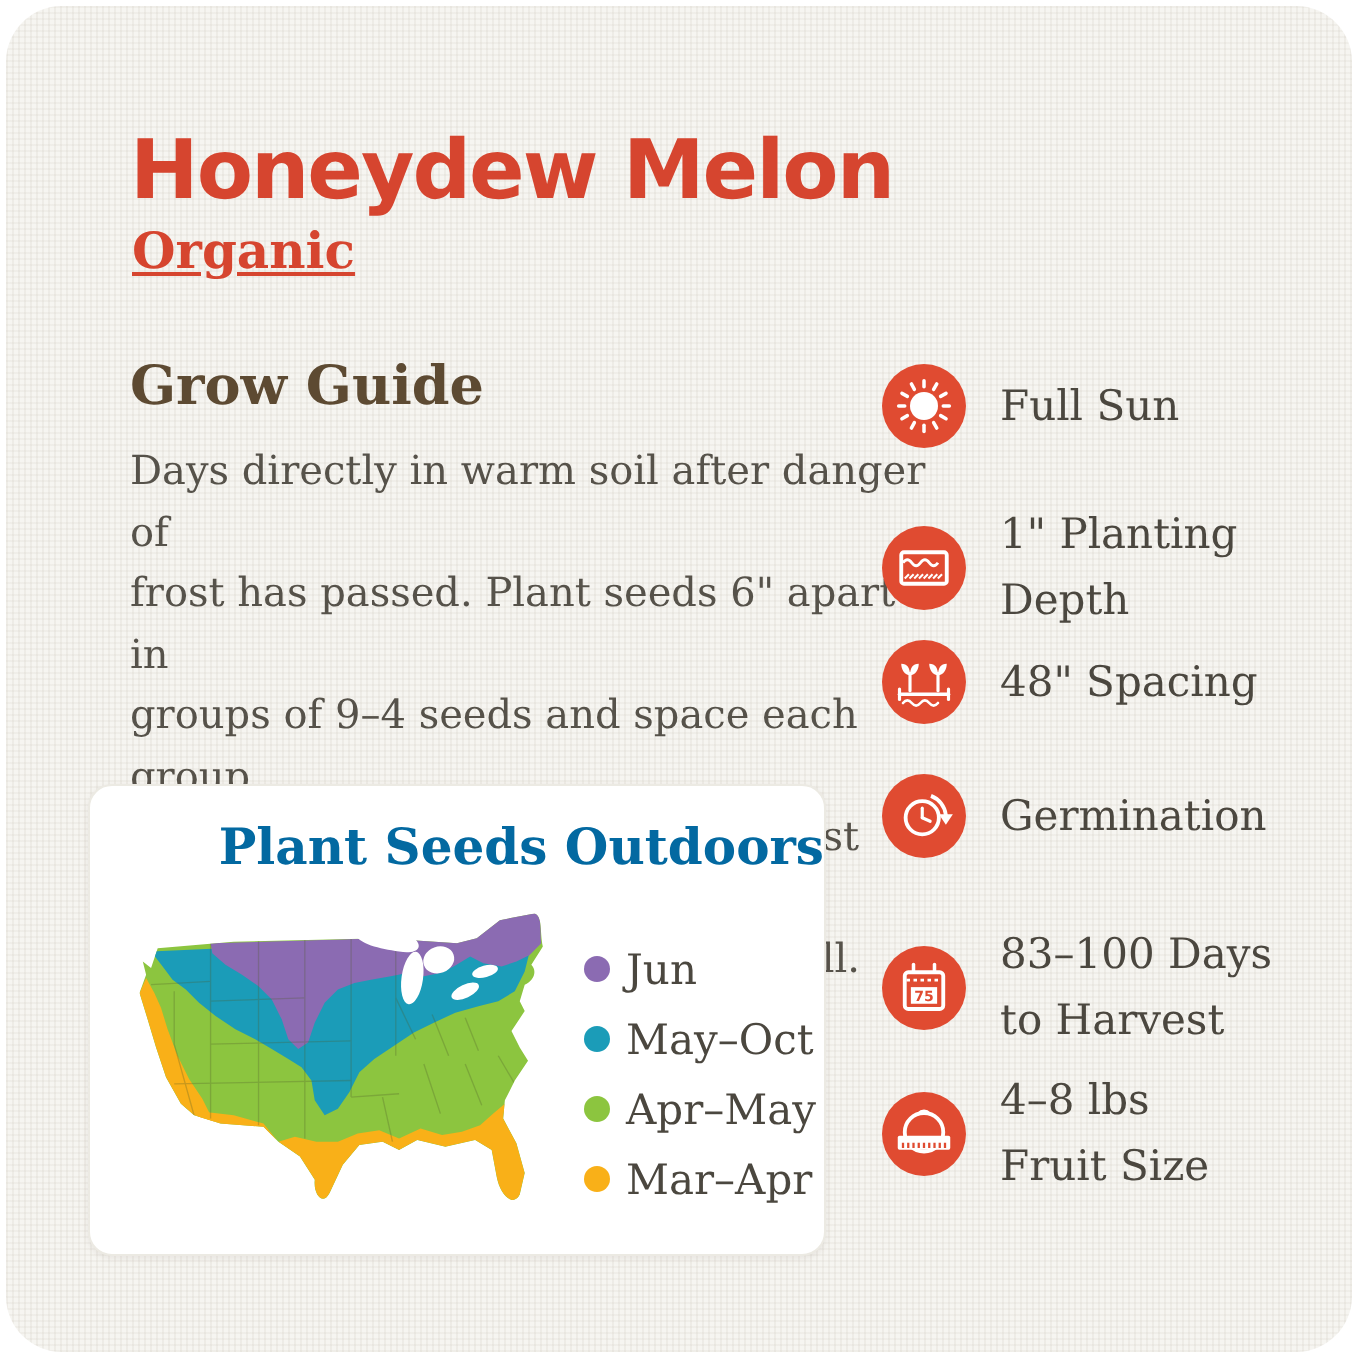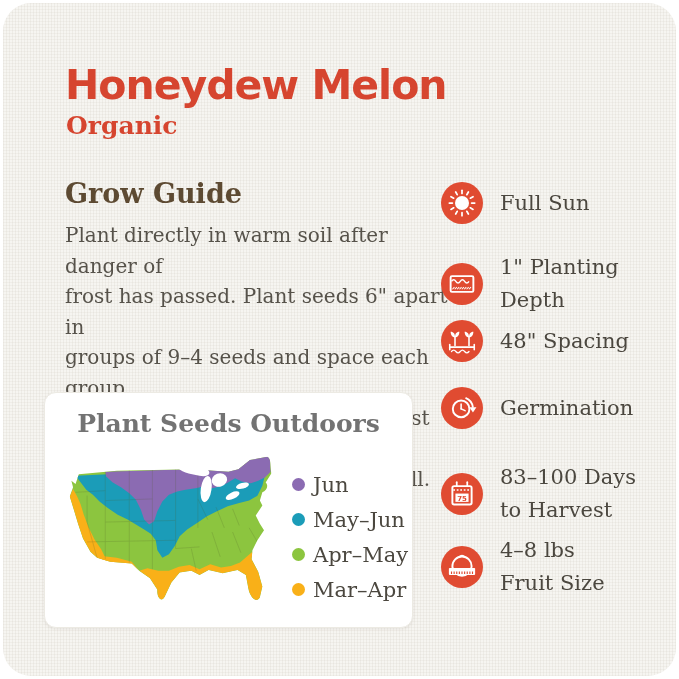--- a/index.html
+++ b/index.html
@@ -8,50 +8,50 @@
   .card{position:absolute;inset:3px;border-radius:28px;overflow:hidden;
     background-color:#f6f5f1;
     background-image:
       repeating-linear-gradient(90deg, rgba(205,199,188,.20) 0 1px, rgba(255,255,255,0) 1px 3px),
       repeating-linear-gradient(0deg, rgba(205,199,188,.16) 0 1px, rgba(255,255,255,0) 1px 3px);
   }
   .title{position:absolute;left:62px;top:58px;
     font-family:"DejaVu Sans",sans-serif;font-weight:bold;font-size:41px;
     letter-spacing:-1px;color:#d6452f;}
   .subtitle{position:absolute;left:63px;top:108px;
-    font-weight:bold;font-size:25px;color:#d6452f;}
+    font-weight:bold;font-size:25px;color:#d6452f;text-decoration:underline;}
   .grow-heading{position:absolute;left:62px;top:175px;
     font-weight:bold;font-size:27px;color:#5d4a32;}
   .grow-text{position:absolute;left:62px;top:217px;width:400px;
     font-size:20px;line-height:30.5px;color:#56524a;}
   .spec-row{position:absolute;left:438px;display:flex;align-items:center;gap:17px;}
   .spec-icon{width:42px;height:42px;flex:0 0 42px;}
   .spec-label{font-size:21px;line-height:33px;color:#4b473f;white-space:nowrap;}
   .panel{position:absolute;left:41px;top:389px;width:367px;height:234px;
     background:#ffffff;border-radius:12px;border:1px solid #eceae3;
     box-shadow:0 1px 3px rgba(120,110,95,.12);}
-  .panel-title{position:absolute;left:0;top:16px;width:100%;text-align:center;
-    font-weight:bold;font-size:25px;color:#737373;}
+  .panel-title{position:absolute;left:0;top:16px;width:100%;text-align:right;
+    font-weight:bold;font-size:25px;color:#0369a1;}
   .map-box{position:absolute;left:14px;top:54px;width:248px;height:170px;}
   .legend{position:absolute;left:247px;top:74px;}
   .legend-item{display:flex;align-items:center;gap:8px;height:35px;}
   .legend-dot{width:13px;height:13px;border-radius:50%;flex:0 0 13px;}
   .legend-label{font-size:21px;color:#4b473f;white-space:nowrap;text-align:right;}
 </style>
 </head>
 <body>
 
 <div class="card">
 
   <div class="title">Honeydew Melon</div>
   <div class="subtitle">Organic</div>
 
   <div class="grow-heading">Grow Guide</div>
   <div class="grow-text">
-    <div>Plant directly in warm soil after danger of</div>
+    <div>Days directly in warm soil after danger of</div>
     <div>frost has passed. Plant seeds 6" apart in</div>
     <div>groups of 9–4 seeds and space each group</div>
     <div>~4' apart. Thin to the one strongest seedling</div>
     <div>per group when they are ~2–3" tall.</div>
   </div>
 
   <div class="spec-row" style="top:179px">
     <svg class="spec-icon" viewBox="0 0 48 48">
       <circle cx="24" cy="24" r="24" fill="#e04b31"></circle>
       <circle cx="24" cy="24" r="8" fill="#fff"></circle>
@@ -227,21 +227,21 @@
       </g>
     </svg>
 
     <div class="legend">
       <div class="legend-item">
         <span class="legend-dot" style="background-color: rgb(139, 107, 178);"></span>
         <span class="legend-label">Jun</span>
       </div>
       <div class="legend-item">
         <span class="legend-dot" style="background-color: rgb(27, 156, 184);"></span>
-        <span class="legend-label">May–Jun</span>
+        <span class="legend-label">May–Oct</span>
       </div>
       <div class="legend-item">
         <span class="legend-dot" style="background-color: rgb(140, 197, 63);"></span>
         <span class="legend-label">Apr–May</span>
       </div>
       <div class="legend-item">
         <span class="legend-dot" style="background-color: rgb(249, 176, 24);"></span>
         <span class="legend-label">Mar–Apr</span>
       </div>
     </div>

